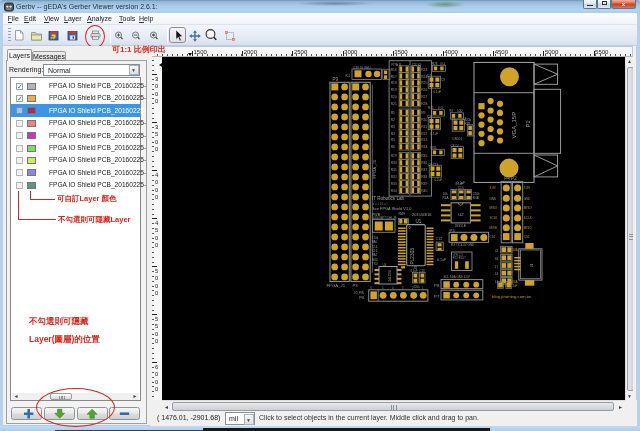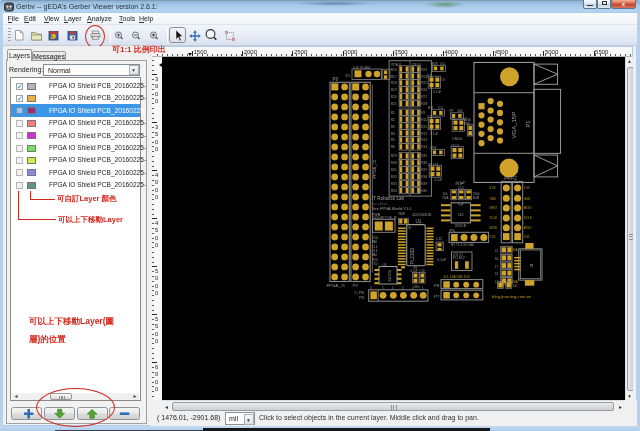--- a/index.html
+++ b/index.html
@@ -205,22 +205,22 @@
       <span class="sw" style="background:#8888dd"></span>
       <span class="t">FPGA IO Shield PCB_20160225-</span>
     </div>
     <div class="row" style="top:100.7px">
       <span class="cb un"></span>
       <span class="sw" style="background:#5f9488"></span>
       <span class="t">FPGA IO Shield PCB_20160225-</span>
     </div>
   </div>
 <span class="abs red" id="redtxt2">可自訂Layer 顏色</span>
-<span class="abs red" id="redtxt3">可以上下移動Layer</span>
-<div class="abs red" id="redtxt4">可以上下移動Layer(圖層)的位置</div>
+<span class="abs red" id="redtxt3">不勾選則可隱藏Layer</span>
+<div class="abs red" id="redtxt4">不勾選則可隱藏Layer(圖層)的位置</div>
 <div class="abs" id="lhs">
     <span class="ar" style="left:0">◄</span>
     <span class="ar" style="right:0">►</span>
     <div class="th">
       <div class="grip" style="left:8px;top:1.5px;width:7px;height:3.5px"></div>
     </div>
   </div>
 <div class="abs bbtn" style="left:10.5px;width:31px"></div>
 <div class="abs bbtn" style="left:44px;width:31px"></div>
 <div class="abs bbtn" style="left:76.5px;width:31px"></div>

